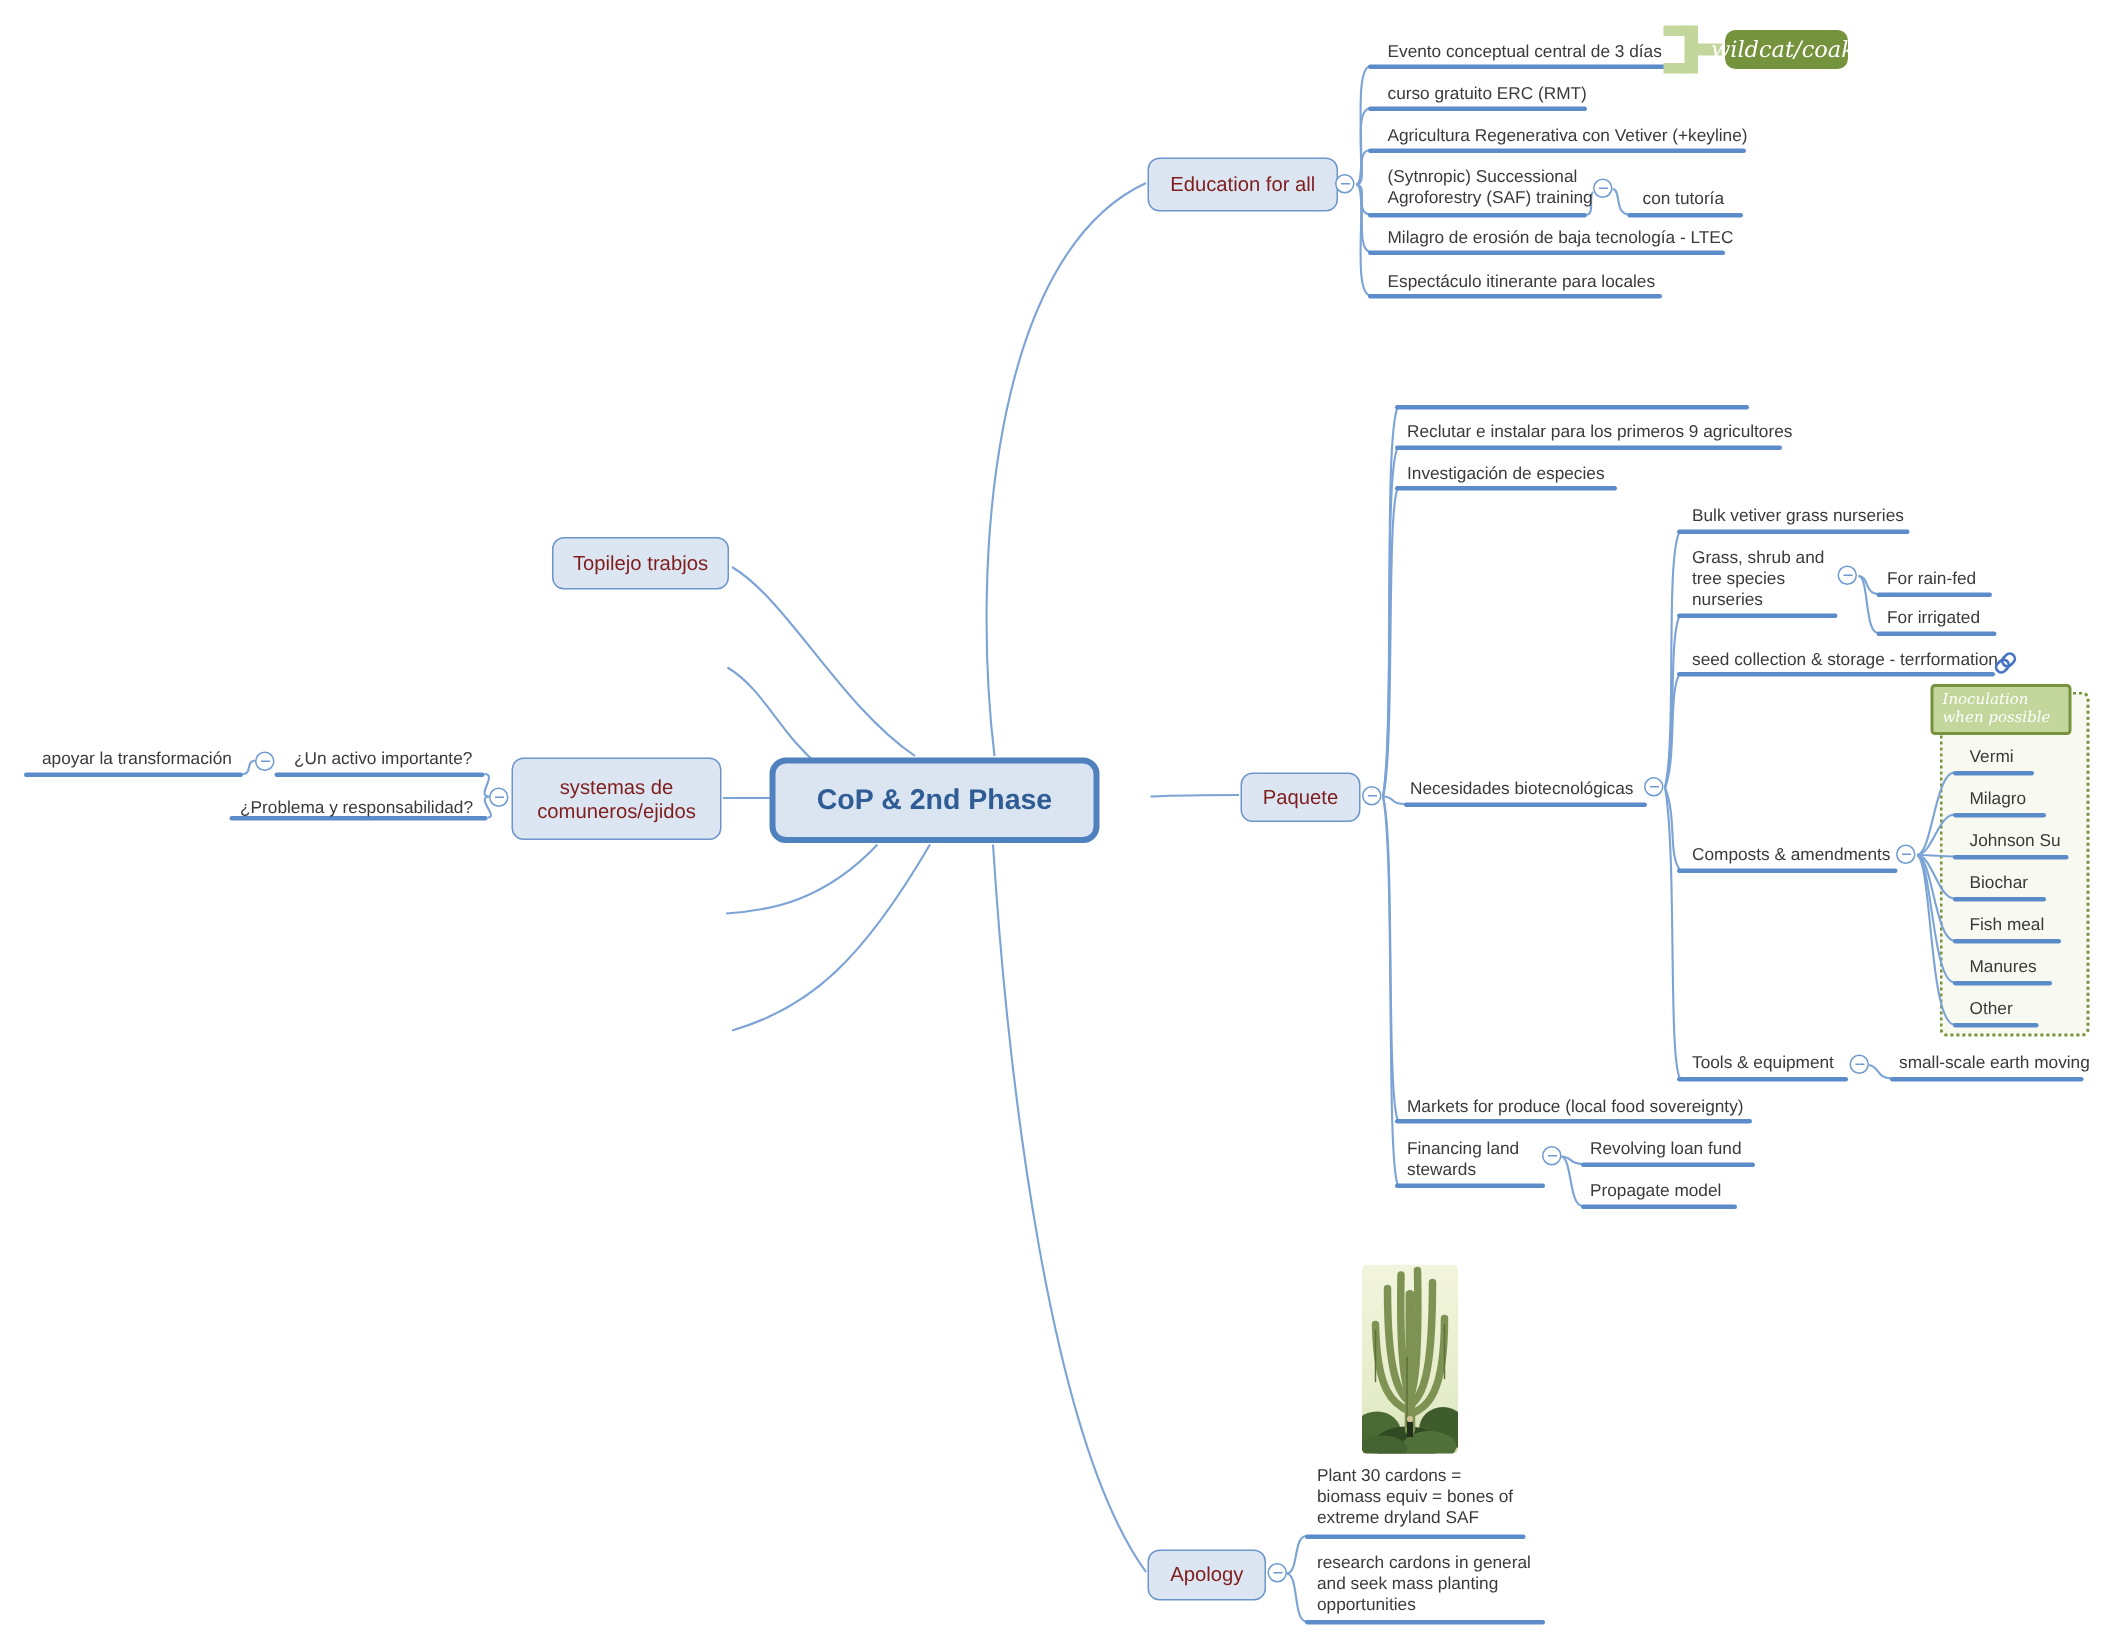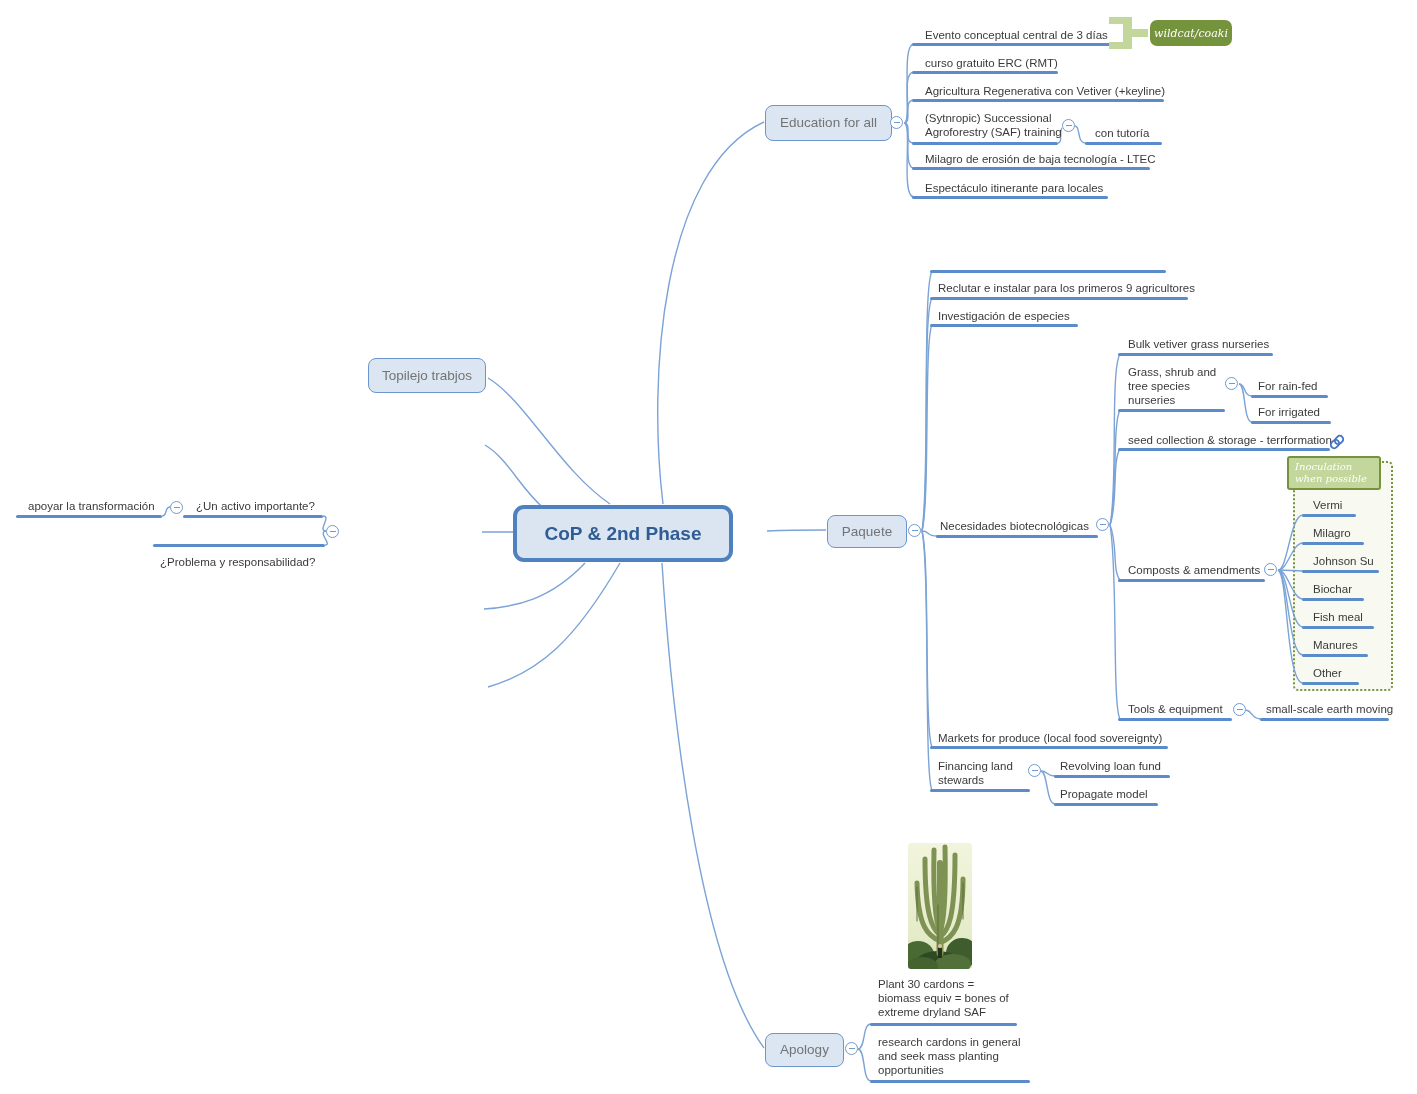--- a/index.html
+++ b/index.html
@@ -3,31 +3,31 @@
 <meta charset="utf-8">
 <style>
   html,body{margin:0;padding:0;background:#fff;}
   .canvas{position:relative;width:1417px;height:1094px;background:#fff;overflow:hidden;
           font-family:"Liberation Sans",sans-serif;}
   .wires{position:absolute;left:0;top:0;width:1417px;height:1094px;z-index:2;}
   .wires path{stroke:#7ba3d6;stroke-width:1.4;fill:none;}
   .ul{position:absolute;height:3px;background:#5b8bc9;border-radius:1.5px;z-index:3;}
   .lbl{position:absolute;font-size:11.5px;line-height:14px;color:#3a3a3a;white-space:pre-line;z-index:4;}
   .node{position:absolute;display:flex;align-items:center;justify-content:center;text-align:center;
-        background:#dce6f2;border:1.6px solid #6c96cb;border-radius:8px;color:#737373;
+        background:#dce6f2;border:1.6px solid #6c96cb;border-radius:8px;color:#7f1d1d;
         font-size:13.5px;line-height:16px;z-index:4;box-sizing:border-box;padding:2px 8px;}
   .node.root{background:#dbe5f1;border:4px solid #4e81bd;border-radius:11px;
              font-size:19px;font-weight:bold;color:#2f5c94;}
   .collapse{position:absolute;width:13px;height:13px;border:1.3px solid #6f9ad0;border-radius:50%;
             background:#fff;box-sizing:border-box;z-index:5;}
   .collapse::after{content:"";position:absolute;left:2.5px;right:2.5px;top:50%;height:1.4px;
             margin-top:-0.7px;background:#6f9ad0;}
   .badge{position:absolute;display:flex;align-items:center;justify-content:center;text-align:left;
          font-family:"DejaVu Serif",serif;font-style:italic;color:#fff;z-index:6;box-sizing:border-box;}
-  .badge.dark{background:#75923c;border-radius:7px;font-size:11px;}
+  .badge.dark{background:#75923c;border-radius:7px;font-size:15px;}
   .badge.light{background:#c3d69b;border:2px solid #76923c;border-radius:3px;font-size:10px;
                line-height:12px;padding:2px 6px;justify-content:flex-start;}
   .dotted{position:absolute;border:2px dotted #77933c;border-radius:5px;
           background:rgba(226,236,201,0.25);z-index:1;box-sizing:border-box;}
   .br{position:absolute;background:#c3d69b;z-index:5;}
   .cactus{position:absolute;z-index:4;border-radius:3px;}
   .linkicon{position:absolute;z-index:4;overflow:visible;}
 </style>
 </head>
 <body>
@@ -129,20 +129,23 @@
   <div class="ul" style="left:16px;top:515px;width:146px"></div>
   <div class="ul" style="left:183px;top:515px;width:140px"></div>
   <div class="ul" style="left:153px;top:544px;width:172px"></div>
 
   <div class="node root" style="left:513px;top:505px;width:220px;height:57px">
     <span>CoP &amp; 2nd Phase</span>
   </div>
   <div class="node" style="left:368px;top:358px;width:118px;height:35px">
     <span>Topilejo trabjos</span>
   </div>
+  <div class="node" style="left:341px;top:505px;width:140px;height:55px">
+    <span>systemas de comuneros/ejidos</span>
+  </div>
   <div class="node" style="left:765px;top:105px;width:127px;height:36px">
     <span>Education for all</span>
   </div>
   <div class="node" style="left:827px;top:515px;width:80px;height:33px">
     <span>Paquete</span>
   </div>
   <div class="node" style="left:765px;top:1033px;width:79px;height:34px">
     <span>Apology</span>
   </div>
 
@@ -185,21 +188,21 @@
 
   <div class="lbl" style="left:878px;top:977px">Plant 30 cardons =
 biomass equiv = bones of
 extreme dryland SAF</div>
   <div class="lbl" style="left:878px;top:1035px">research cardons in general
 and seek mass planting
 opportunities</div>
 
   <div class="lbl" style="left:28px;top:499px">apoyar la transformación</div>
   <div class="lbl" style="left:196px;top:499px">¿Un activo importante?</div>
-  <div class="lbl" style="left:160px;top:555px">¿Problema y responsabilidad?</div>
+  <div class="lbl" style="left:160px;top:532px">¿Problema y responsabilidad?</div>
 
   <div class="collapse" style="left:890px;top:116px"></div>
   <div class="collapse" style="left:1062px;top:119px"></div>
   <div class="collapse" style="left:908px;top:524px"></div>
   <div class="collapse" style="left:1096px;top:518px"></div>
   <div class="collapse" style="left:1225px;top:377px"></div>
   <div class="collapse" style="left:1264px;top:563px"></div>
   <div class="collapse" style="left:1233px;top:703px"></div>
   <div class="collapse" style="left:1028px;top:764px"></div>
   <div class="collapse" style="left:845px;top:1042px"></div>

